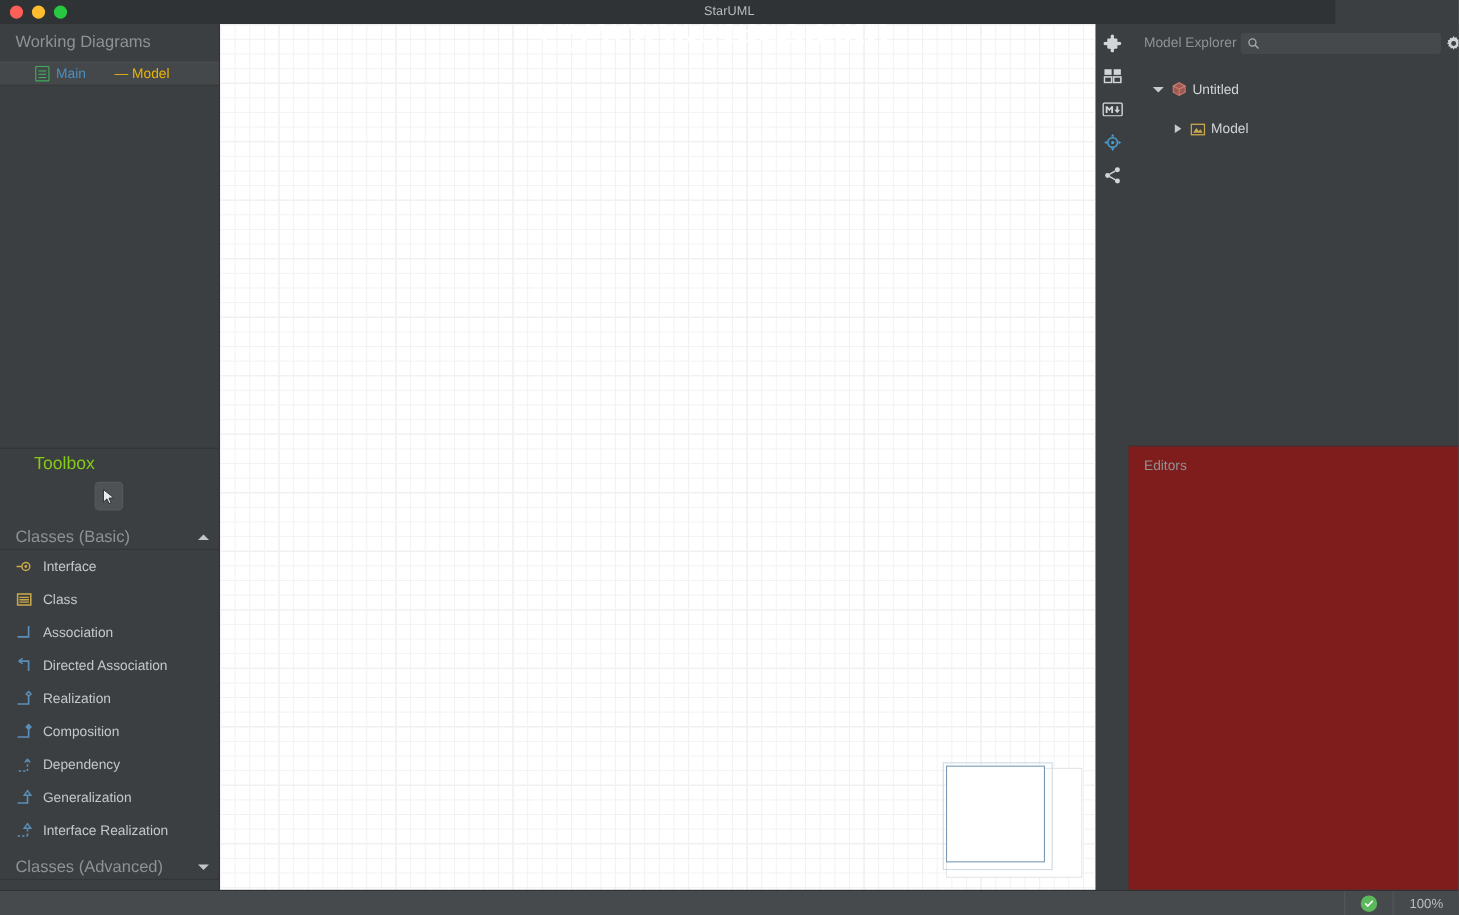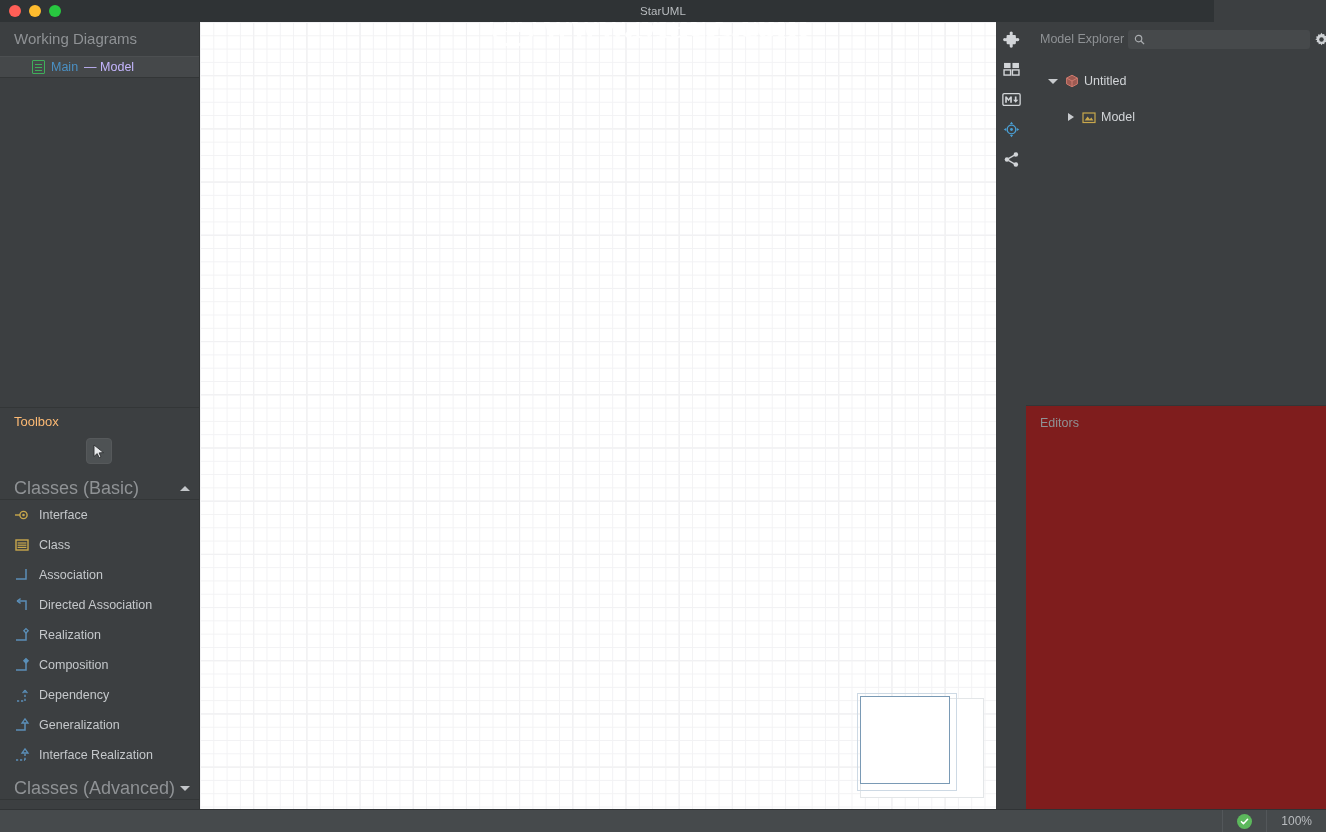--- a/index.html
+++ b/index.html
@@ -51,58 +51,58 @@
   .diagram-list { padding: 0; }
   .diagram-row {
     height: 22px; display: flex; align-items: center;
     padding-left: 32px; gap: 6px;
     background: #45484a;
     border-top: 1px solid #4c4f51;
     border-bottom: 1px solid #333637;
     font-size: 12.5px;
   }
   .diagram-row .dg-name { color: #4a90c4; }
-  .diagram-row .dg-sub  { color: #c4b5fd; }
+  .diagram-row .dg-sub  { color: #eab308; margin-left: 20px; }
   .icon-diagram {
     width: 13px; height: 14px; flex: 0 0 13px;
     border: 1.3px solid #3fae5a; border-radius: 1px;
     position: relative; background: transparent;
   }
   .icon-diagram::before {
     content: ""; position: absolute; left: 2px; top: 3px;
     width: 7px; height: 1.3px; background: #3fae5a;
     box-shadow: 0 3px 0 #3fae5a, 0 6px 0 #3fae5a;
   }
 
   
   .toolbox {
     position: absolute; left: 0; top: 385px;
     width: 200px; height: 424px;
     background: #3c3f41;
     border-top: 1px solid #333637;
     overflow: hidden;
   }
   .toolbox-title {
-    height: 28px; line-height: 28px; padding-left: 14px;
-    font-size: 13px; color: #fdba74;
+    height: 28px; line-height: 28px; padding-left: 31px;
+    font-size: 16px; color: #84cc16;
   }
   .pointer-row { height: 34px; position: relative; }
   .pointer-btn {
     position: absolute; left: 86px; top: 2px;
     width: 26px; height: 26px; border-radius: 4px;
     background: #4e5254;
     border: 1px solid #56595b;
     display: flex; align-items: center; justify-content: center;
   }
   .cursor-glyph { display: block; }
 
   .section-head {
     height: 22px; display: flex; align-items: center;
     padding: 0 10px 0 14px;
-    font-size: 18px; color: #8f9295;
+    font-size: 15px; color: #8f9295;
     border-bottom: 1px solid #333637;
     justify-content: space-between;
     margin-top: 8px;
   }
   .caret { width: 0; height: 0; }
   .caret.up {
     border-left: 5px solid transparent; border-right: 5px solid transparent;
     border-bottom: 5px solid #c3c6c9;
   }
   .caret.down {

